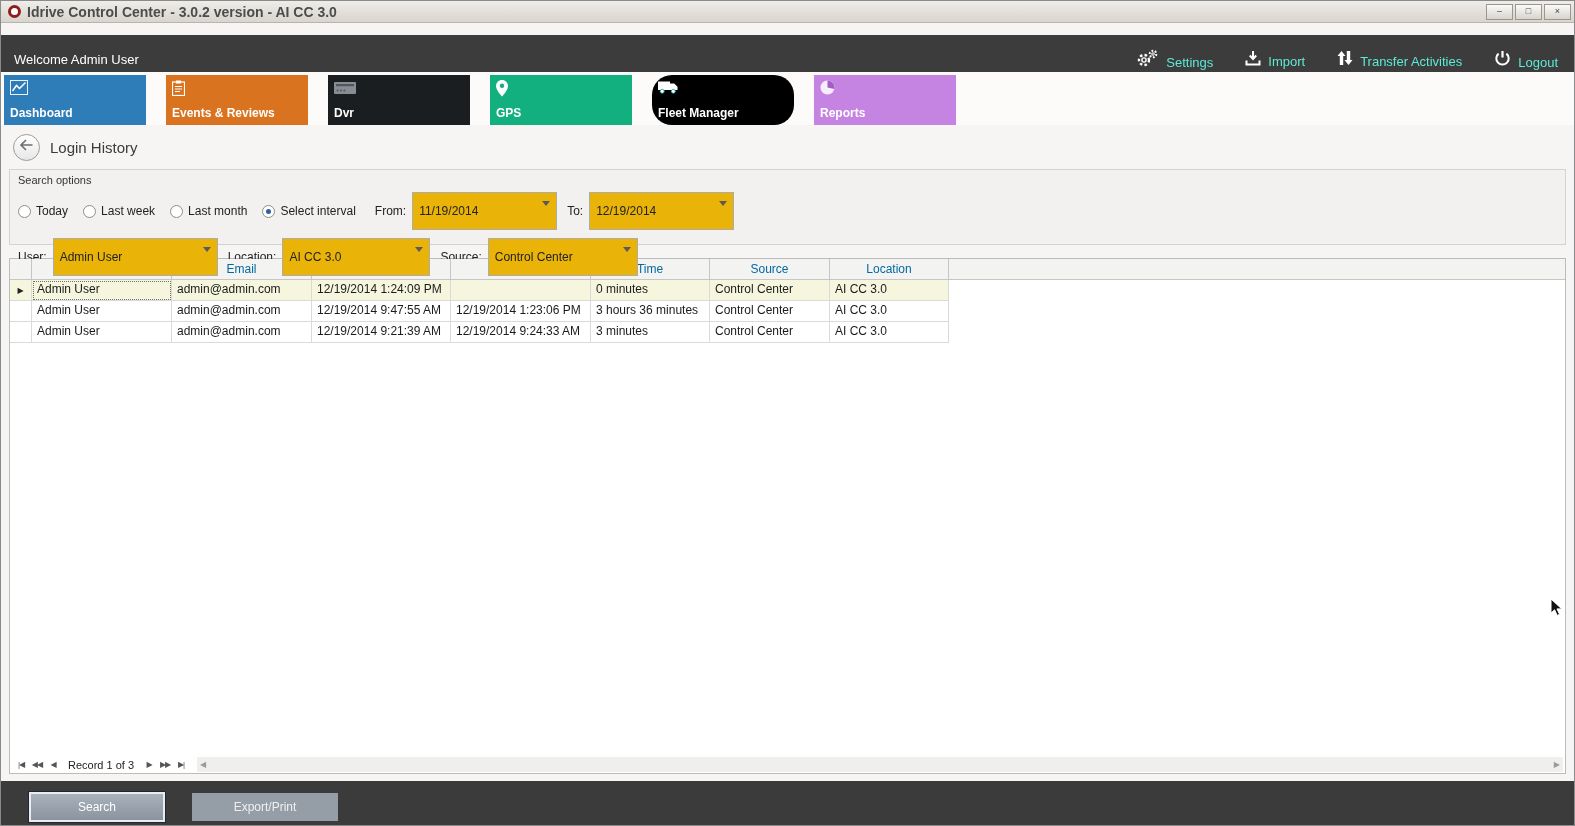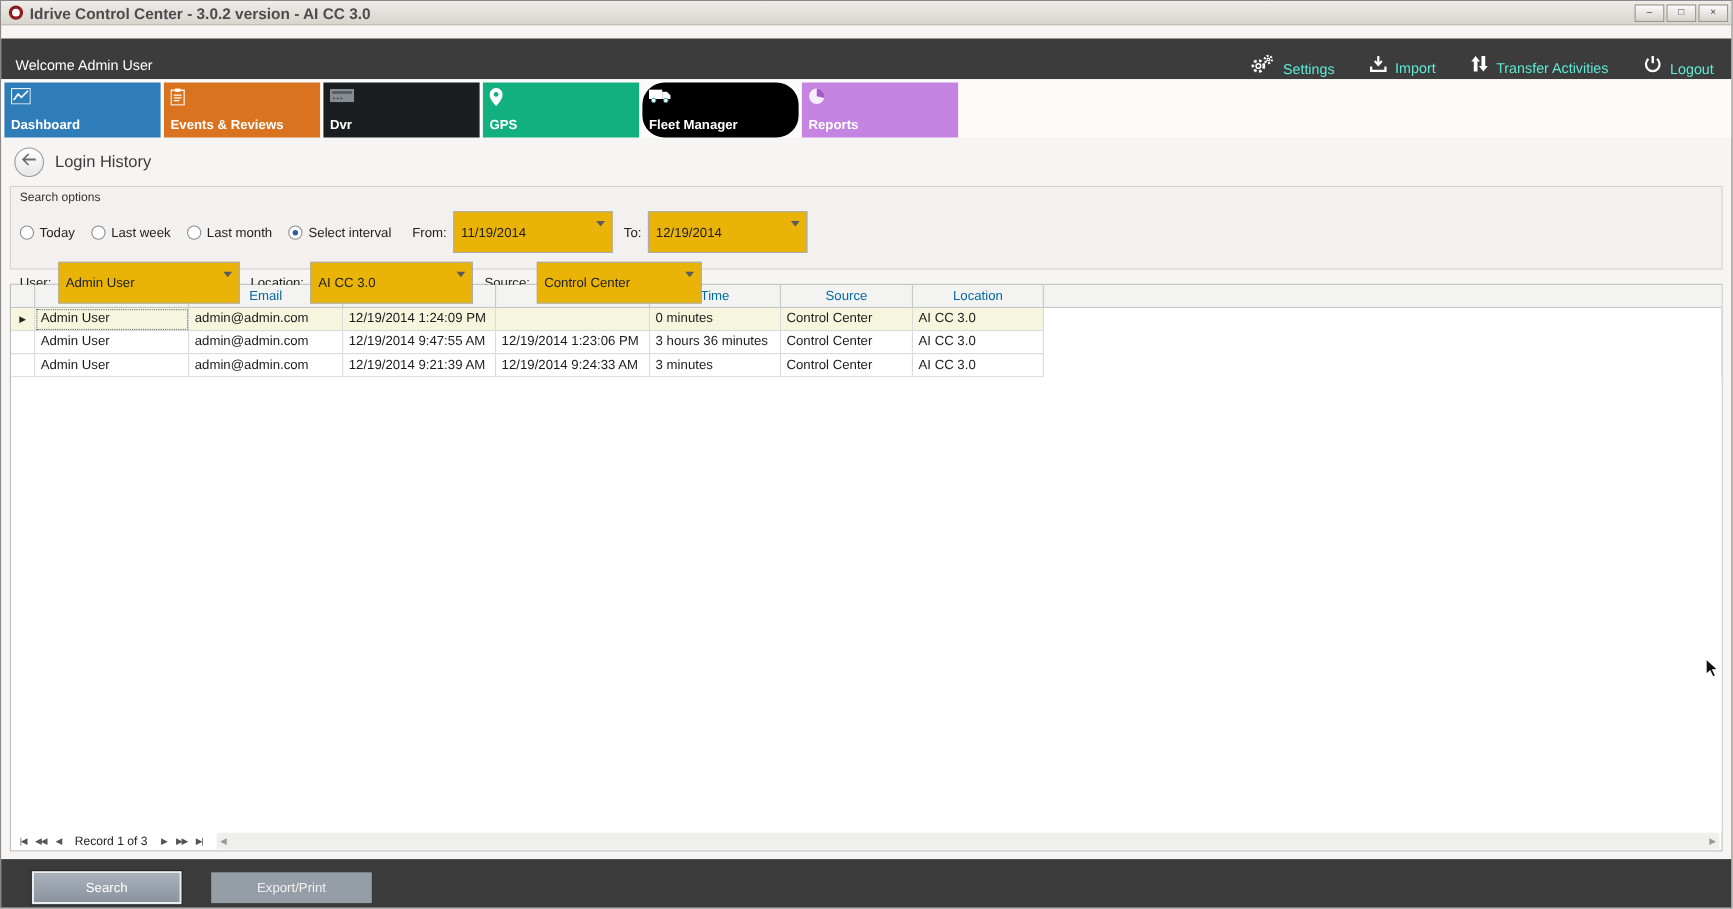--- a/index.html
+++ b/index.html
@@ -14,21 +14,21 @@
   .win-controls { margin-left:auto; display:flex; gap:2px; }
   .win-btn { width:27px; height:16px; background:linear-gradient(#fbfaf9,#d7d4ce); border:1px solid #9c978d; font-size:9px; color:#444; display:flex; align-items:center; justify-content:center; line-height:1; cursor:default; }
 
   
   .welcomebar { height:37px; background:#3c3c3c; display:flex; align-items:center; padding:12px 16px 0 13px;margin-top:12px; }
   .welcome-text { color:#ffffff; font-size:13px; }
   .topbar-actions { margin-left:auto; display:flex; align-items:center; gap:32px; }
   .topbar-action { display:flex; align-items:flex-end; gap:7px; color:#5eead4; font-size:13px; cursor:pointer; }
 
   
-  .tiles { display:flex; gap:3px; padding:3px 0 0 3px; background:#fcfbfa; height:53px; }
+  .tiles { display:flex; gap:20px; padding:3px 0 0 3px; background:#fcfbfa; height:53px; }
   .tile { width:142px; height:50px; position:relative; cursor:pointer; flex:none; }
   .tile-dashboard { background:#2e7cb8; }
   .tile-events { background:#d9731f; }
   .tile-dvr { background:#1b1e21; }
   .tile-gps { background:#12b07e; }
   .tile-fleet { background:#000000;border-radius:20px; }
   .tile-reports { background:#c684e2; }
   .ticon { position:absolute; top:5px; left:6px; }
   .tlabel { position:absolute; bottom:5px; left:6px; color:#fff; font-size:12px; font-weight:bold; white-space:nowrap; }
 

